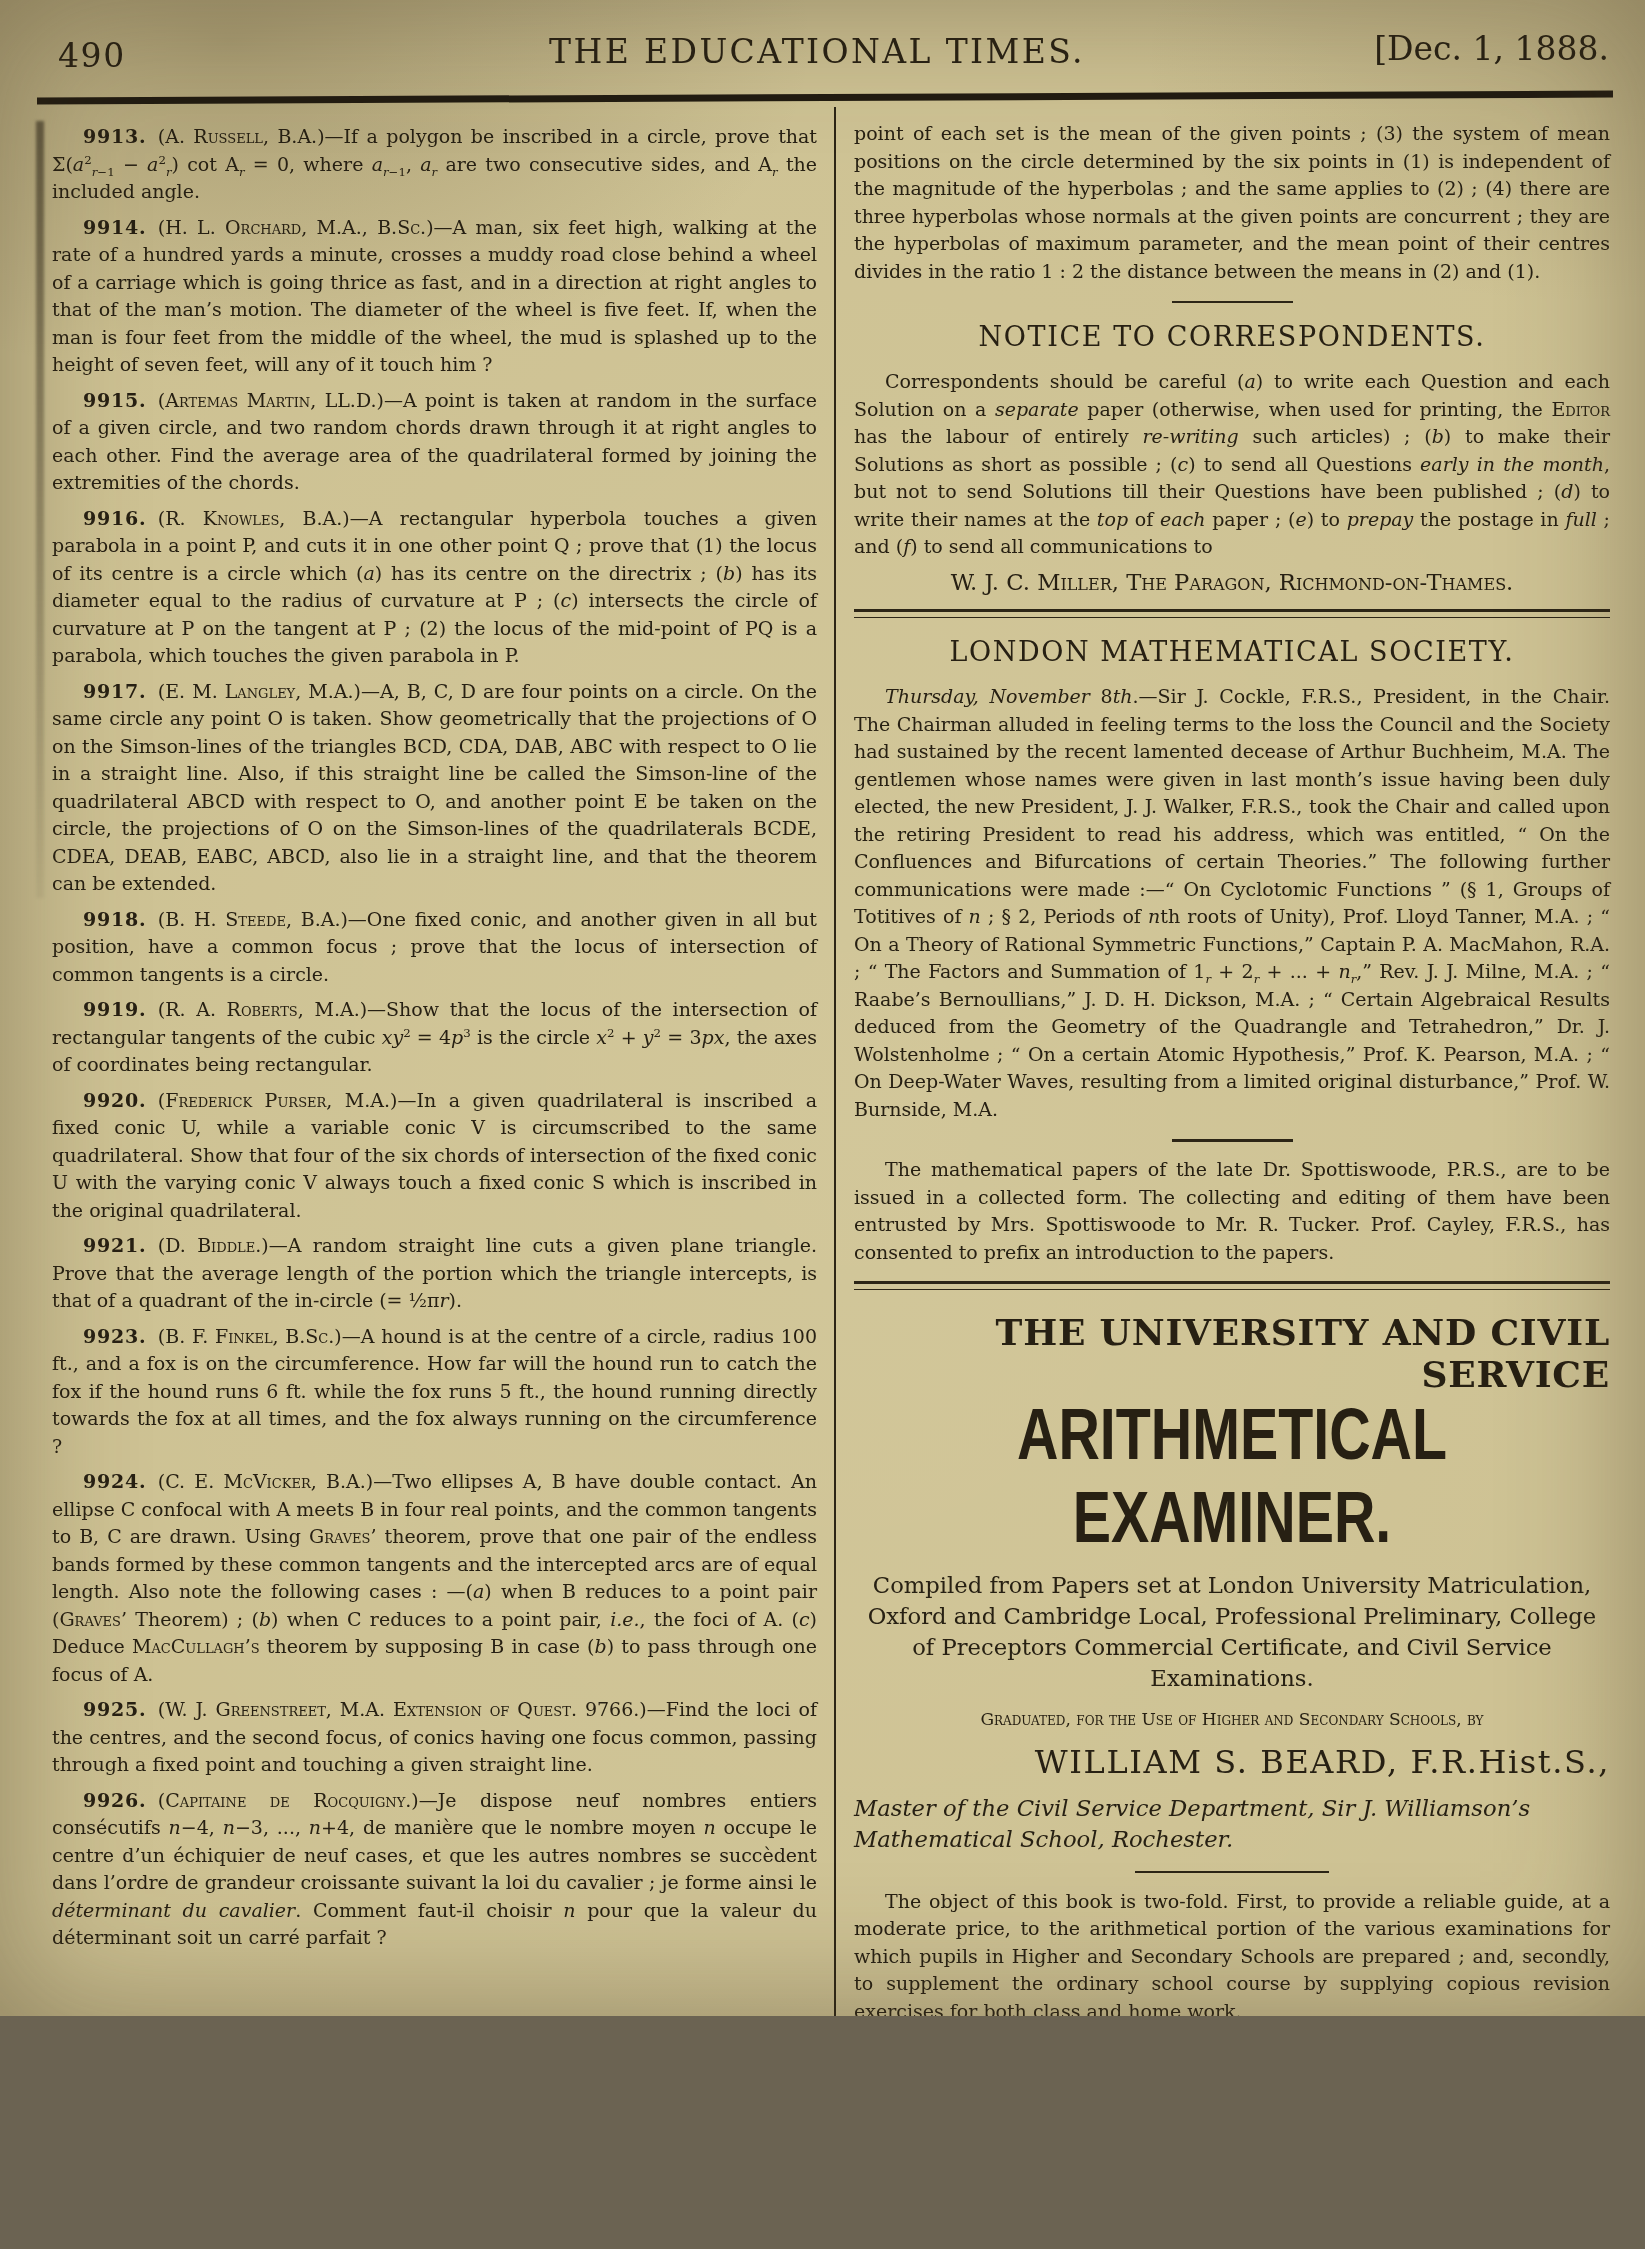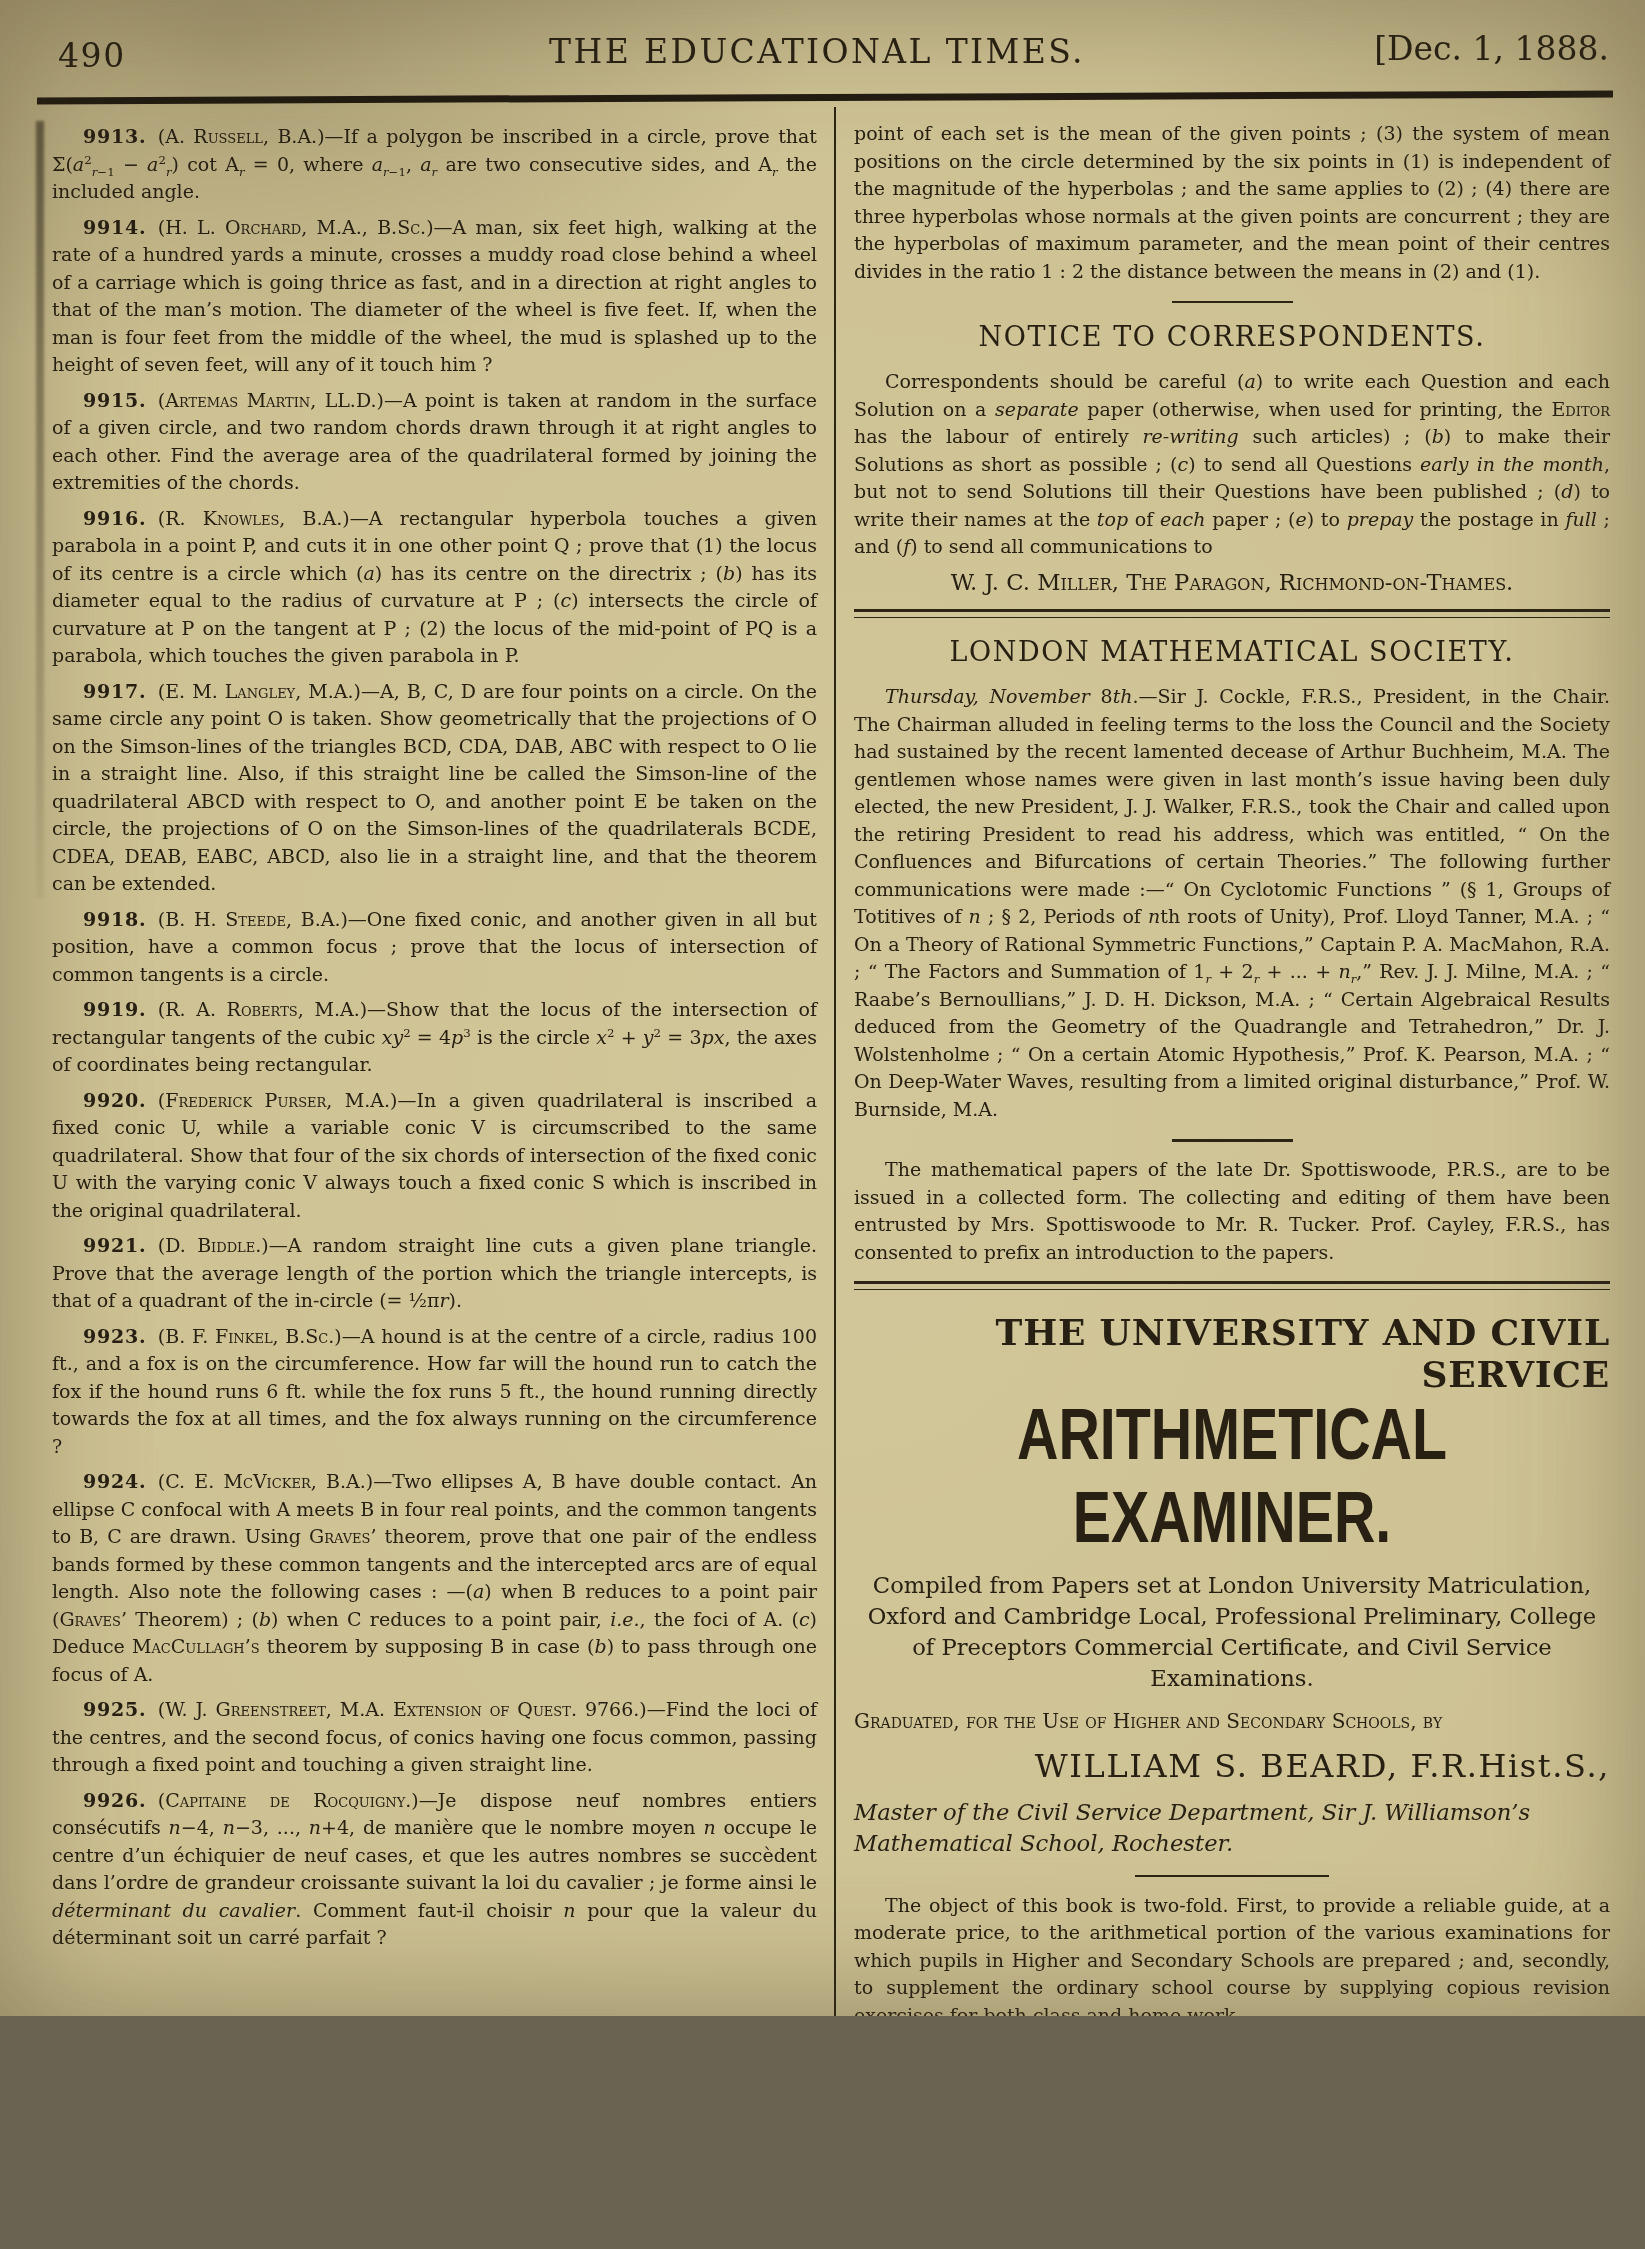--- a/index.html
+++ b/index.html
@@ -40,21 +40,21 @@
   
   .rule-a{width:121px;height:2.4px;background:#2c2516;margin:16px auto 14.6px;}
   .rule-c{width:194px;height:2.4px;background:#2c2516;margin:16px auto 14.6px;}
   .rule-double{border-top:3.2px solid #2c2516;border-bottom:1.6px solid #2c2516;height:4.9px;margin:14.6px 0;}
   h2.section{font-size:27px;text-align:center;font-weight:normal;letter-spacing:1.6px;margin:18px 0 16px;}
   .signature{text-align:center;font-size:22.7px;margin:4.9px 0 3.2px;text-indent:0;}
   
   .ad-l1{font-size:36px;font-weight:bold;text-align:right;letter-spacing:0.8px;margin:21px 0 3.2px;}
   .ad-l2{font-size:61px;font-weight:bold;font-family:"Liberation Sans",sans-serif;text-align:center;margin:11.3px 0 24px;transform:scale(0.94,1.18);}
   .ad-center{text-align:center;font-size:22.7px;line-height:31px;margin:0 0 14.6px;text-indent:0;}
-  .ad-grad{text-align:left;font-size:20px;margin:4.9px 0 14.6px;text-indent:0;}
+  .ad-grad{text-align:center;font-size:17px;margin:4.9px 0 14.6px;text-indent:0;}
   .ad-beard{font-size:32px;letter-spacing:1.6px;text-align:right;margin:11.3px 0 11.3px;font-weight:normal;}
   .ad-master{font-style:italic;text-align:left;font-size:22.7px;line-height:31px;margin:0;text-indent:0;}
 </style>
 </head>
 <body>
 
 <div class="page">
   <div class="smudge"></div>
 
   <div class="hdr-num">490</div>

